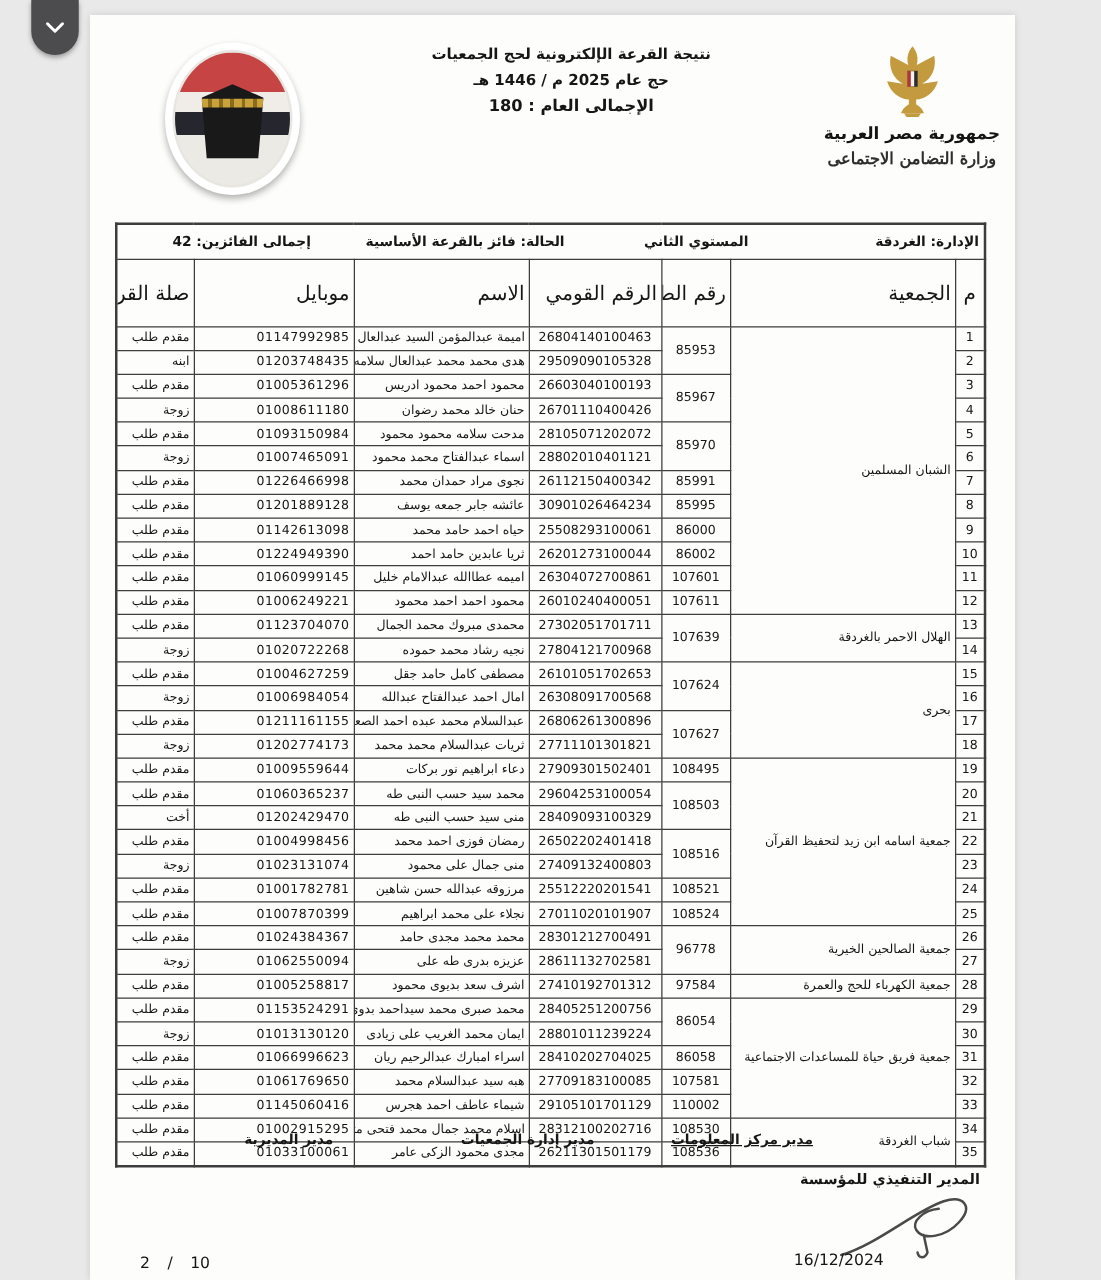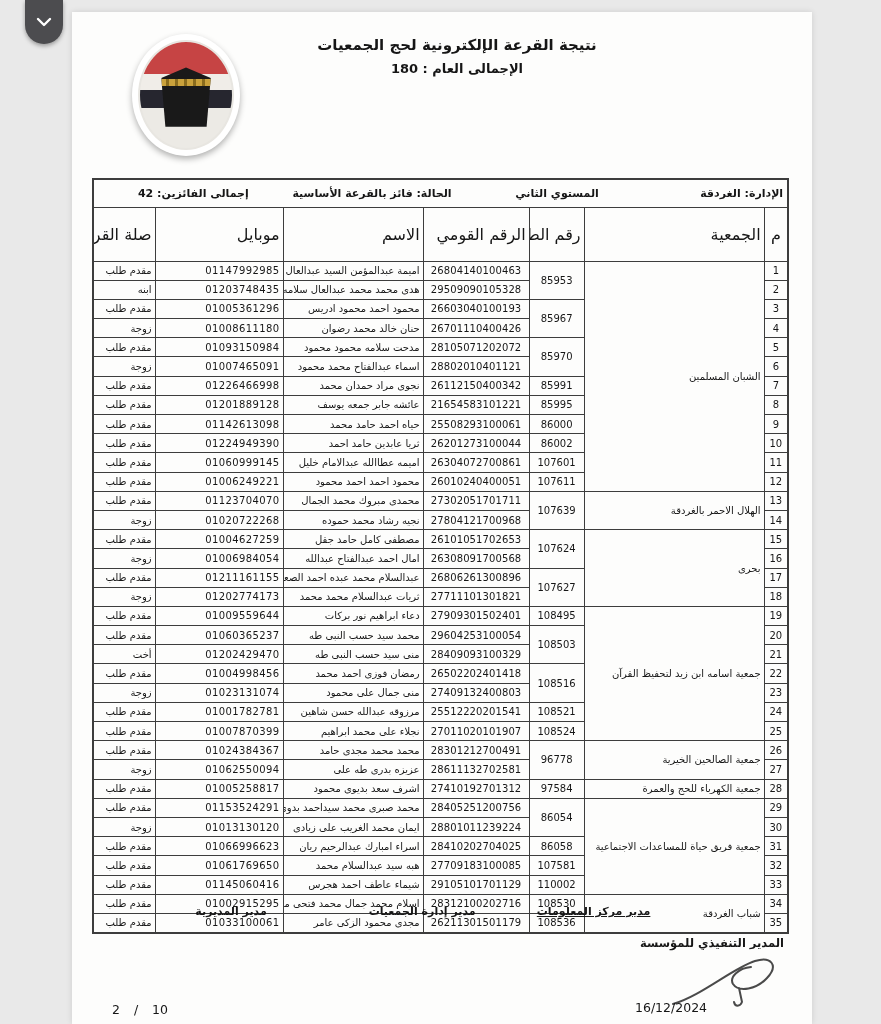--- a/index.html
+++ b/index.html
@@ -23,21 +23,21 @@
     display:flex; align-items:center; justify-content:center; }
   .assoc-logo .disc { width:96px; height:110px; border-radius:50%; overflow:hidden; position:relative;
     background:linear-gradient(180deg,#c64444 0%,#c64444 30%,#f0ede8 30%,#f0ede8 45%,#26262f 45%,#26262f 62%,#eceae5 62%,#eceae5 100%);
     border:2px solid #e8e6e1; }
   .kaaba { position:absolute; left:50%; top:24%; width:56%; height:56%; transform:translateX(-50%);
     background:#191919; clip-path:polygon(10% 100%, 2% 18%, 50% 0, 98% 18%, 90% 100%); }
   .kaaba .band { position:absolute; left:0; top:20%; width:100%; height:11%;
     background:repeating-linear-gradient(90deg,#caa23c 0 6px,#8a6c1d 6px 9px); }
 
   .title-block { position:absolute; left:215px; top:24px; width:340px; text-align:center; direction:rtl; }
-  .title-block .t1 { font-size:15px; font-weight:bold; letter-spacing:.2px; }
+  .title-block .t1 { font-size:12px; font-weight:bold; letter-spacing:.2px; }
   .title-block .t2 { font-size:12px; font-weight:bold; margin-top:7px; }
   .title-block .t3 { font-size:14px; font-weight:bold; margin-top:6px; }
   .title-block .t4 { font-size:13px; font-weight:bold; margin-top:7px; }
 
   .emblem { position:absolute; left:565px; top:22px; width:185px; text-align:center; direction:rtl; }
   .emblem svg { display:block; margin:0 auto; }
   .emblem .country { font-size:13.5px; font-weight:bold; margin-top:3px; color:#141414; }
   .emblem .ministry { font-size:13px; font-weight:bold; margin-top:4px; color:#2e2e2e;
     font-family:"DejaVu Serif", serif; }
 
@@ -102,23 +102,35 @@
   <div class="assoc-logo">
     <div class="disc">
       <div class="kaaba">
         <div class="band"></div>
       </div>
     </div>
   </div>
 
   <div class="title-block">
     <div class="t1">نتيجة القرعة الإلكترونية لحج الجمعيات</div>
+    <div class="t2">حج عام 2025 م / 1446 هـ</div>
     <div class="t4">الإجمالى العام : 180</div>
   </div>
 
+  <div class="emblem">
+    <svg width="62" height="62" viewBox="0 0 64 64">
+      <path d="M32 3 C28 8 27 13 28.5 18.5 L14 11 C12 21 16 30 24 34 L11 32 C14 42 22 47 29 47 L29 51 C25.5 53 23.5 55.5 22.5 58.5 L41.5 58.5 C40.5 55.5 38.5 53 35 51 L35 47 C42 47 50 42 53 32 L40 34 C48 30 52 21 50 11 L35.5 18.5 C37 13 36 8 32 3 Z" fill="#c49a3e"></path>
+      <rect x="27.8" y="23.5" width="8.4" height="13" fill="#f4f2ee" stroke="#8c7428" stroke-width="0.6"></rect>
+      <rect x="27.8" y="23.5" width="2.8" height="13" fill="#b23434"></rect>
+      <rect x="33.4" y="23.5" width="2.8" height="13" fill="#2d2d2d"></rect>
+      <path d="M25 58.5 L39 58.5 L37 61.5 L27 61.5 Z" fill="#c49a3e"></path>
+    </svg>
+    <div class="country">جمهورية مصر العربية</div>
+    <div class="ministry">وزارة التضامن الاجتماعى</div>
+  </div>
 
   <table class="data-table">
     <colgroup>
       <col class="c-num">
         <col class="c-assoc">
         <col class="c-req">
         <col class="c-nid">
       <col class="c-name">
         <col class="c-mob">
         <col class="c-rel">
@@ -193,21 +205,21 @@
           <td class="cell-num">7</td>
           <td class="cell-req" rowspan="1">85991</td>
           <td class="cell-nid">26112150400342</td>
           <td class="cell-name">نجوى مراد حمدان محمد</td>
           <td class="cell-mob">01226466998</td>
           <td class="cell-rel">مقدم طلب</td>
         </tr>
         <tr class="data-row">
           <td class="cell-num">8</td>
           <td class="cell-req" rowspan="1">85995</td>
-          <td class="cell-nid">21654583101221</td>
+          <td class="cell-nid">30901026464234</td>
           <td class="cell-name">عائشه جابر جمعه يوسف</td>
           <td class="cell-mob">01201889128</td>
           <td class="cell-rel">مقدم طلب</td>
         </tr>
         <tr class="data-row">
           <td class="cell-num">9</td>
           <td class="cell-req" rowspan="1">86000</td>
           <td class="cell-nid">25508293100061</td>
           <td class="cell-name">حياه احمد حامد محمد</td>
           <td class="cell-mob">01142613098</td>

